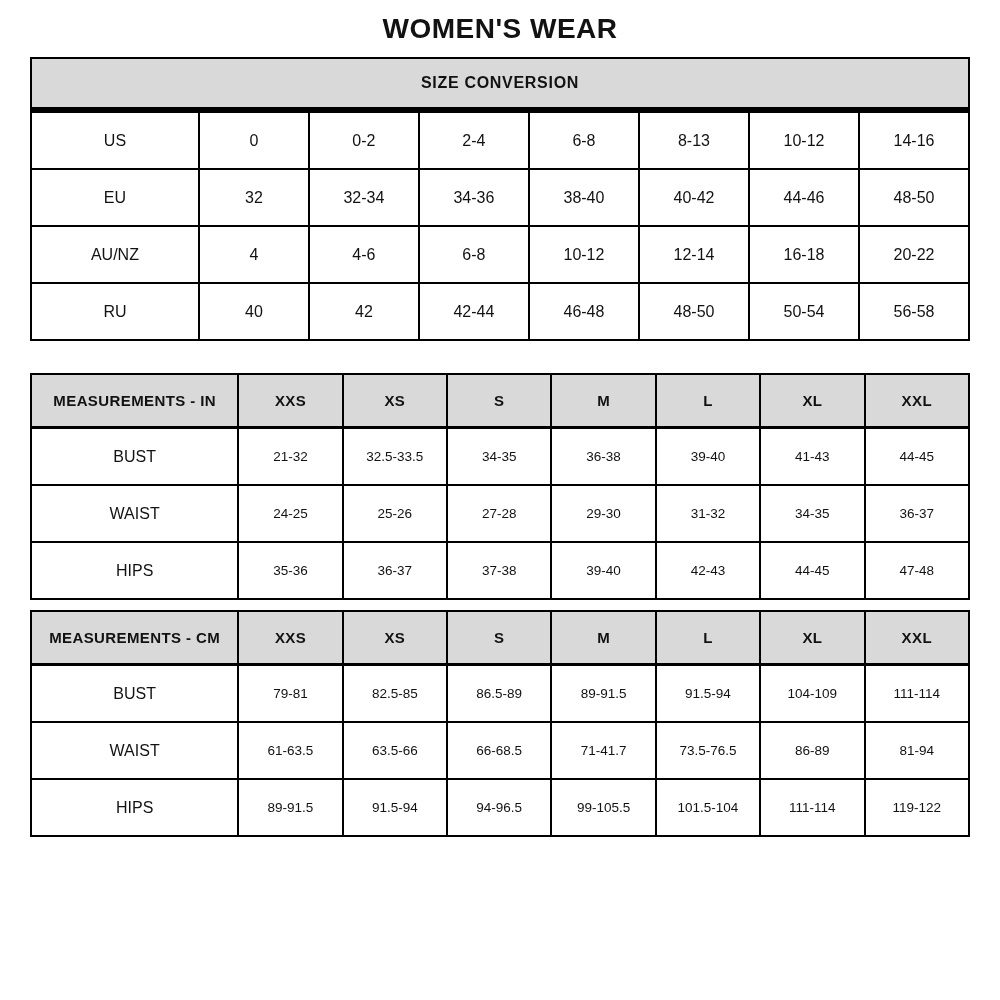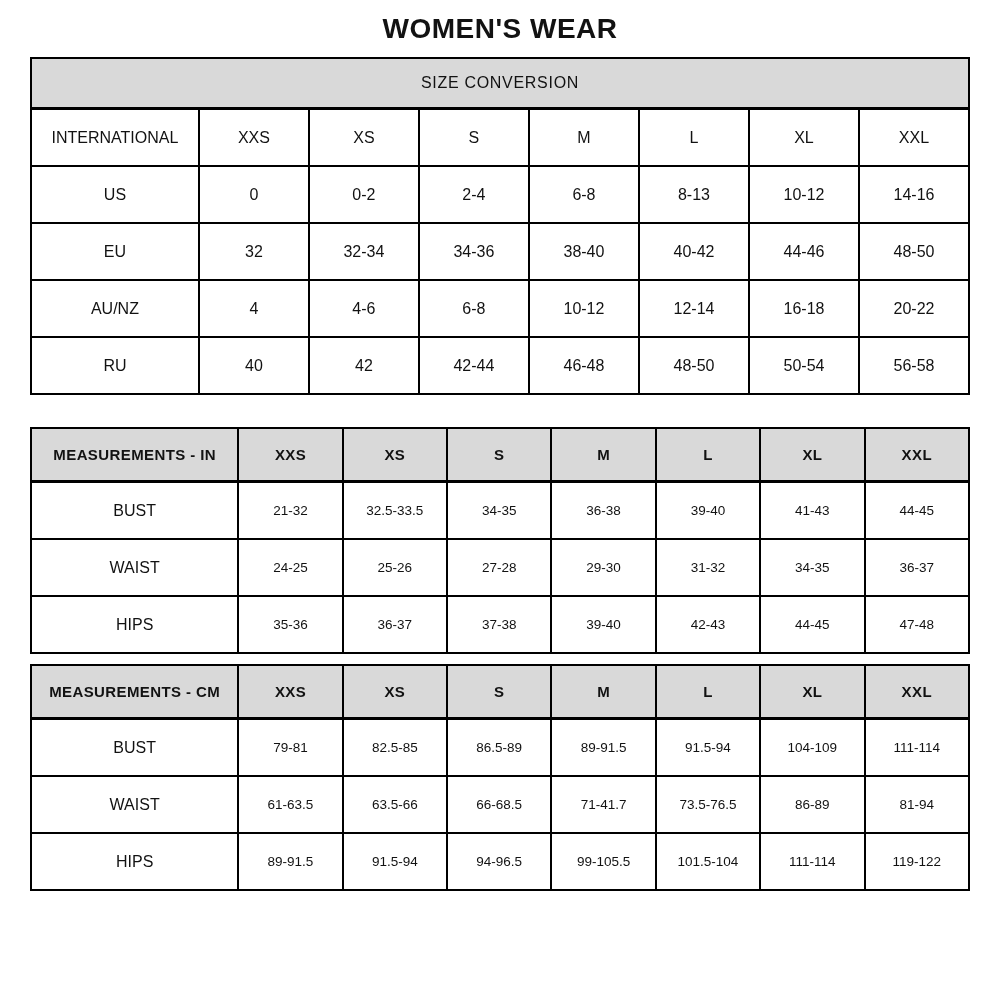--- a/index.html
+++ b/index.html
@@ -5,21 +5,21 @@
   html,body{margin:0;padding:0;background:#ffffff;}
   body{width:1000px;height:1000px;font-family:"Liberation Sans",sans-serif;color:#121212;}
   .page{box-sizing:border-box;width:1000px;height:1000px;padding:13px 30px 0 30px;}
   .main-title{margin:0 0 12px 0;text-align:center;font-size:28px;font-weight:700;letter-spacing:.5px;color:#121212;}
   table{border-collapse:collapse;width:940px;table-layout:fixed;}
   td,th{border:2px solid #000;text-align:center;vertical-align:middle;padding:0;overflow:hidden;white-space:nowrap;}
   .gray{background:#d9d9d9;}
   
   .t1{margin-bottom:9px;border:2px solid #000;}
   .t1 td,.t1 th{height:55px;font-size:16px;font-weight:400;}
-  .t1 .banner{height:48px;font-size:16px;font-weight:400;letter-spacing:.7px;border-bottom:3px solid #000000;}
+  .t1 .banner{height:48px;font-size:16px;font-weight:700;letter-spacing:.7px;border-bottom:6px solid #000000;}
   
   .m{border:2px solid #000;}
   .t2{margin-bottom:10px;margin-top:32px;}
   .m .head-row th{height:51px;font-size:15px;font-weight:700;letter-spacing:.4px;border-bottom:3px solid #000;}
   .m td{height:55px;font-size:13.5px;font-weight:400;border-radius:21px;}
   .m td.lbl{font-size:16px;}
 </style>
 </head>
 <body>
 
@@ -29,30 +29,20 @@
 
   <table class="t1">
     <colgroup>
         <col style="width:17.9%">
         <col span="7">
       </colgroup>
     <tbody>
         <tr>
           <th class="banner gray" colspan="8">SIZE CONVERSION</th>
         </tr>
-    <tr class="head-row">
-      <td>INTERNATIONAL</td>
-      <td>XXS</td>
-      <td>XS</td>
-      <td>S</td>
-      <td>M</td>
-      <td>L</td>
-      <td>XL</td>
-      <td>XXL</td>
-    </tr>
     <tr>
       <td>US</td>
       <td>0</td>
       <td>0-2</td>
       <td>2-4</td>
       <td>6-8</td>
       <td>8-13</td>
       <td>10-12</td>
       <td>14-16</td>
     </tr>

